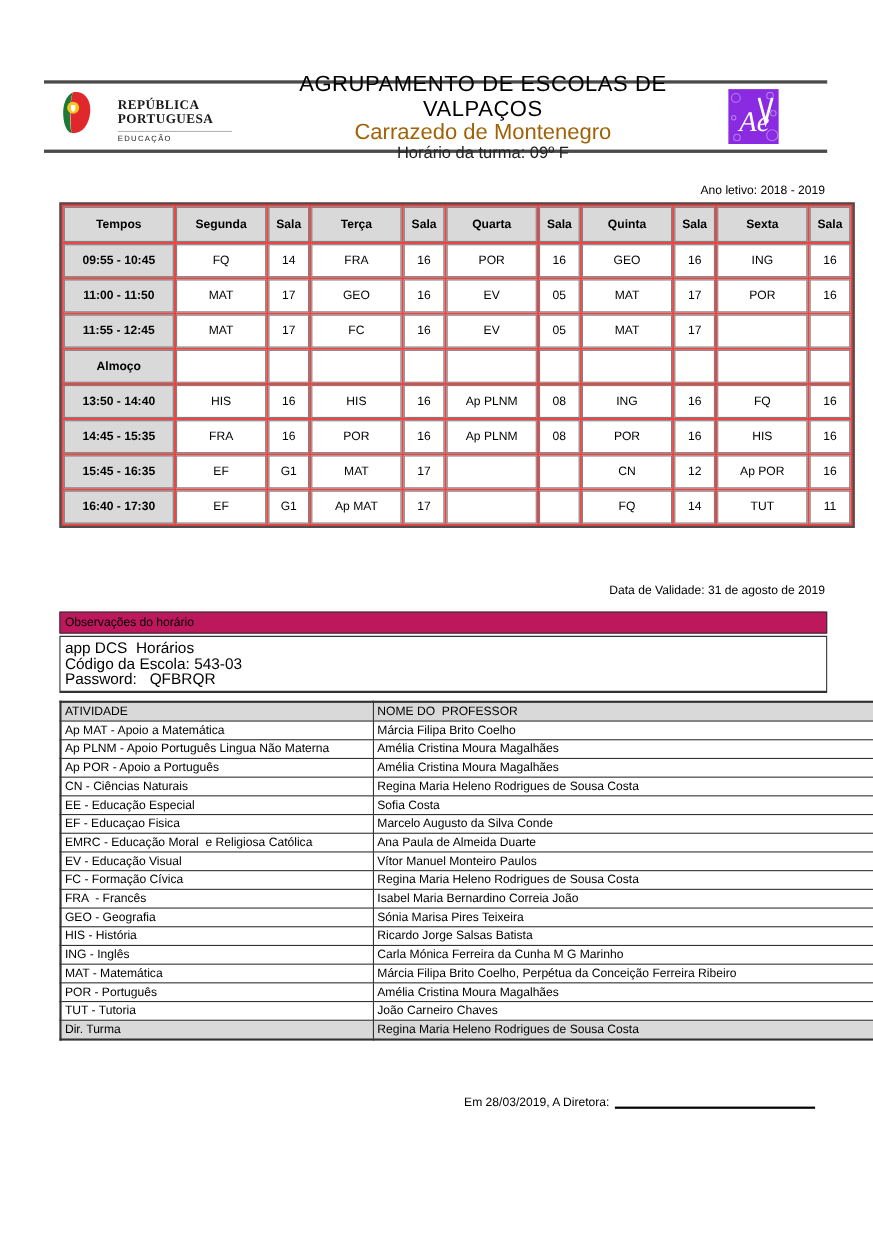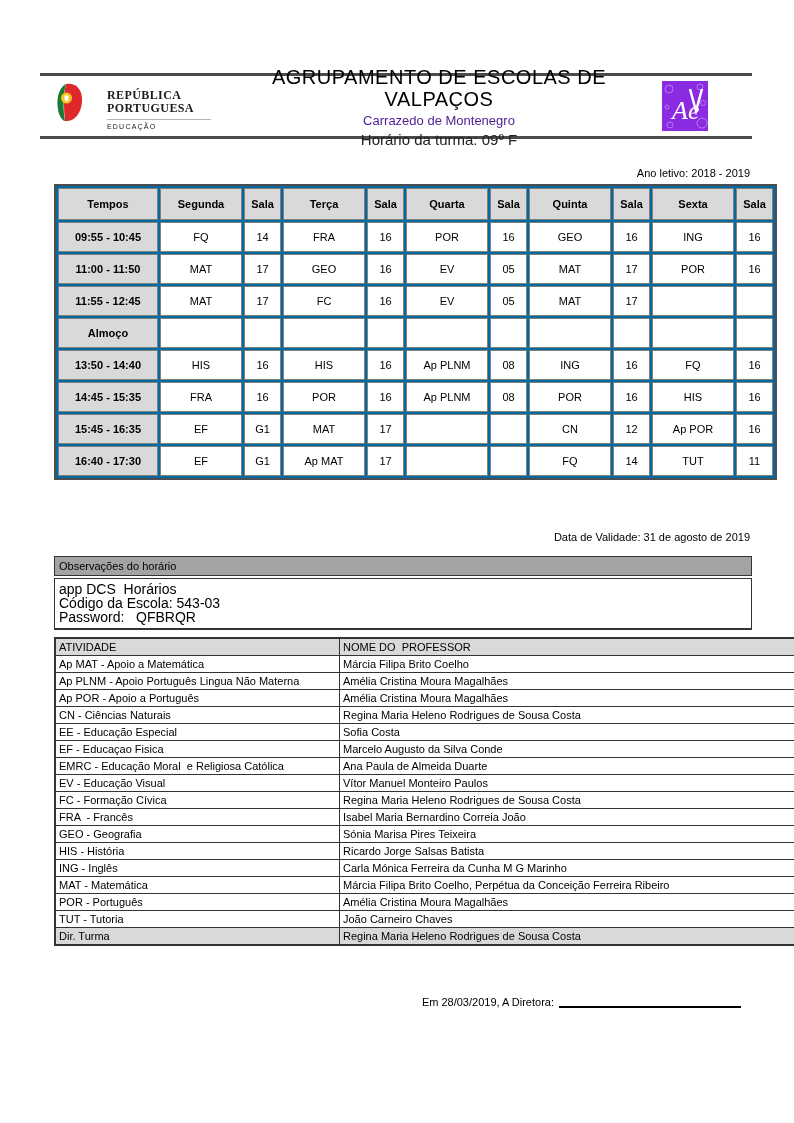--- a/index.html
+++ b/index.html
@@ -18,50 +18,50 @@
   .gov-logo { display:flex; align-items:flex-start; gap:24px; margin-left:16px; width:160px; }
   .gov-text { padding-top:6px; }
   .gov-line1, .gov-line2 {
     font-family:"Liberation Serif", serif; font-weight:bold;
     font-size:12px; line-height:13px; color:#1a1a1a; letter-spacing:0.4px;
   }
   .gov-rule { width:104px; height:1px; background:#b5b5b5; margin:4px 0 3px 0; }
   .gov-line3 { font-size:7px; letter-spacing:1.2px; color:#1a1a1a; }
   .titles { flex:1; text-align:center; padding-top:2px; }
   .school-name { font-size:20px; letter-spacing:0.5px; color:#000000; line-height:22px; }
-  .school-location { font-size:13px; color:#4c1d95; line-height:19px; margin-top:1px; }
+  .school-location { font-size:20px; color:#a16207; line-height:19px; margin-top:1px; }
   .schedule-title { font-size:15px; color:#222; line-height:19px; }
   .school-logo { width:46px; height:50px; margin-right:44px; flex:0 0 auto; }
 
   
   .ano-letivo { position:absolute; top:167px; right:44px; font-size:11px; }
   .data-validade { position:absolute; top:531px; right:44px; font-size:11px; }
 
   
   table.timetable {
     position:absolute; left:54px; top:184px; width:698px;
     border-collapse:separate; border-spacing:2px; table-layout:fixed;
-    border:2px solid #4d4d4d; background:#0369a1; font-size:11px;
+    border:2px solid #4d4d4d; background:#ef4444; font-size:11px;
   }
   table.timetable th, table.timetable td {
     border:1px solid #7f7f7f; text-align:center; vertical-align:middle;
     overflow:hidden; padding:0;
   }
   table.timetable th { background:#d9d9d9; font-weight:bold; height:30px; }
   table.timetable td { height:28px; background:#fff; font-weight:normal; }
   table.timetable td.time-cell { background:#d9d9d9; font-weight:bold; }
   table.timetable th:first-child, table.timetable td:first-child { width:98px; }
   table.timetable th:nth-child(even), table.timetable td:nth-child(even) { width:80px; }
   table.timetable th:nth-child(odd):not(:first-child),
   table.timetable td:nth-child(odd):not(:first-child) { width:35px; }
 
   
   .obs { position:absolute; left:54px; top:556px; width:698px; }
   .obs-header {
-    border:1px solid #333; background:#a3a3a3; font-size:11px;
+    border:1px solid #333; background:#be185d; font-size:11px;
     height:18px; line-height:18px; padding-left:4px; white-space:pre;
   }
   .obs-body {
     margin-top:2px; border:1px solid #333; border-bottom-width:2px;
     background:#fff; padding:3px 0 4px 4px; min-height:42px;
   }
   .obs-line { font-size:14px; line-height:14px; white-space:pre; }
 
   
   table.staff {

